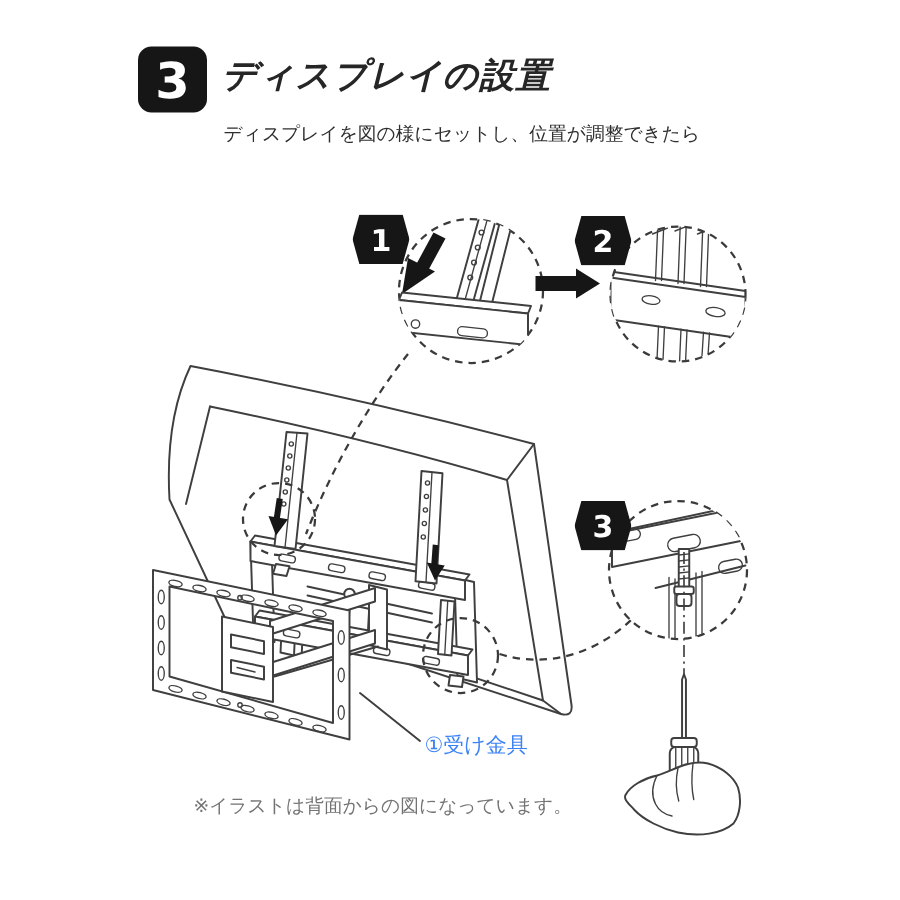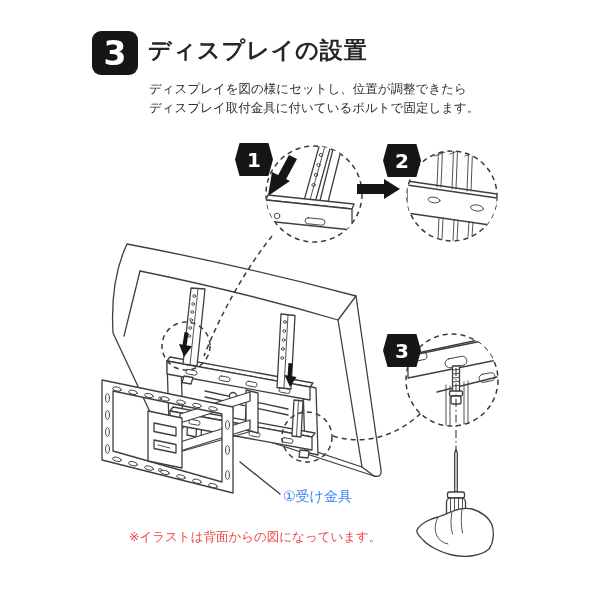--- a/index.html
+++ b/index.html
@@ -3,33 +3,33 @@
 <meta charset="utf-8">
 <style>
   html,body{margin:0;padding:0;background:#fff;}
   #page{position:relative;width:600px;height:600px;background:#fff;overflow:hidden;
         font-family:"DejaVu Sans","Liberation Sans",sans-serif;color:#2f2f2f;}
   .abs{position:absolute;}
   
   #step-square{left:92px;top:31px;width:46px;height:44px;background:#161616;border-radius:9px;
                display:flex;align-items:center;justify-content:center;}
   #step-square span{color:#fff;font-size:33px;font-weight:bold;line-height:1;}
-  #page-title{left:148px;top:35px;font-size:23px;font-weight:bold;color:#262626;letter-spacing:1px;white-space:nowrap;}
+  #page-title{left:148px;top:35px;font-size:23px;font-weight:bold;color:#262626;letter-spacing:1px;white-space:nowrap;font-style:italic;}
   .desc{left:149px;font-size:12.5px;line-height:19px;color:#2e2e2e;white-space:nowrap;}
   #desc1{top:79px;text-align:right;} #desc2{top:98px;}
   
   .hex-badge{width:38px;height:33px;background:#161616;display:flex;align-items:center;justify-content:center;
              clip-path:polygon(12% 0%,88% 0%,100% 50%,88% 100%,12% 100%,0% 50%);}
   .hex-badge span{color:#fff;font-size:20px;font-weight:600;line-height:1;}
   #badge-1{left:235px;top:143px;}
   #badge-2{left:383px;top:144px;}
   #badge-3{left:383px;top:334px;}
   
   #bracket-label{left:283px;top:488px;font-size:14px;color:#3b82f6;white-space:nowrap;}
-  #footnote{left:129px;top:529px;font-size:12.5px;color:#ef4444;white-space:nowrap;}
+  #footnote{left:129px;top:529px;font-size:12.5px;color:#737373;white-space:nowrap;}
   svg .ln{fill:none;stroke:#3f3f3f;stroke-width:1.3;stroke-linecap:round;stroke-linejoin:round;}
   svg .lnthin{fill:none;stroke:#3f3f3f;stroke-width:0.9;stroke-linecap:round;}
   svg .wh{fill:#ffffff;stroke:#3f3f3f;stroke-width:1.3;stroke-linejoin:round;}
   svg .blk{fill:#161616;stroke:none;}
   svg .dash{fill:none;stroke:#3a3a3a;stroke-width:1.5;stroke-dasharray:5 4;}
   svg .dashwh{fill:#ffffff;stroke:#3a3a3a;stroke-width:1.5;stroke-dasharray:5 4;}
   svg .dashdot{fill:none;stroke:#3f3f3f;stroke-width:1.1;stroke-dasharray:8 3 1.5 3;}
 </style>
 </head>
 <body>
@@ -244,21 +244,20 @@
     </g>
 
     <path class="ln" d="M240,462 L280,494"></path>
   </svg>
 
   <div class="abs" id="step-square">
     <span>3</span>
   </div>
   <div class="abs" id="page-title">ディスプレイの設置</div>
   <div class="abs desc" id="desc1">ディスプレイを図の様にセットし、位置が調整できたら</div>
-  <div class="abs desc" id="desc2">ディスプレイ取付金具に付いているボルトで固定します。</div>
 
   <div class="abs hex-badge" id="badge-1">
     <span>1</span>
   </div>
   <div class="abs hex-badge" id="badge-2">
     <span>2</span>
   </div>
   <div class="abs hex-badge" id="badge-3">
     <span>3</span>
   </div>

